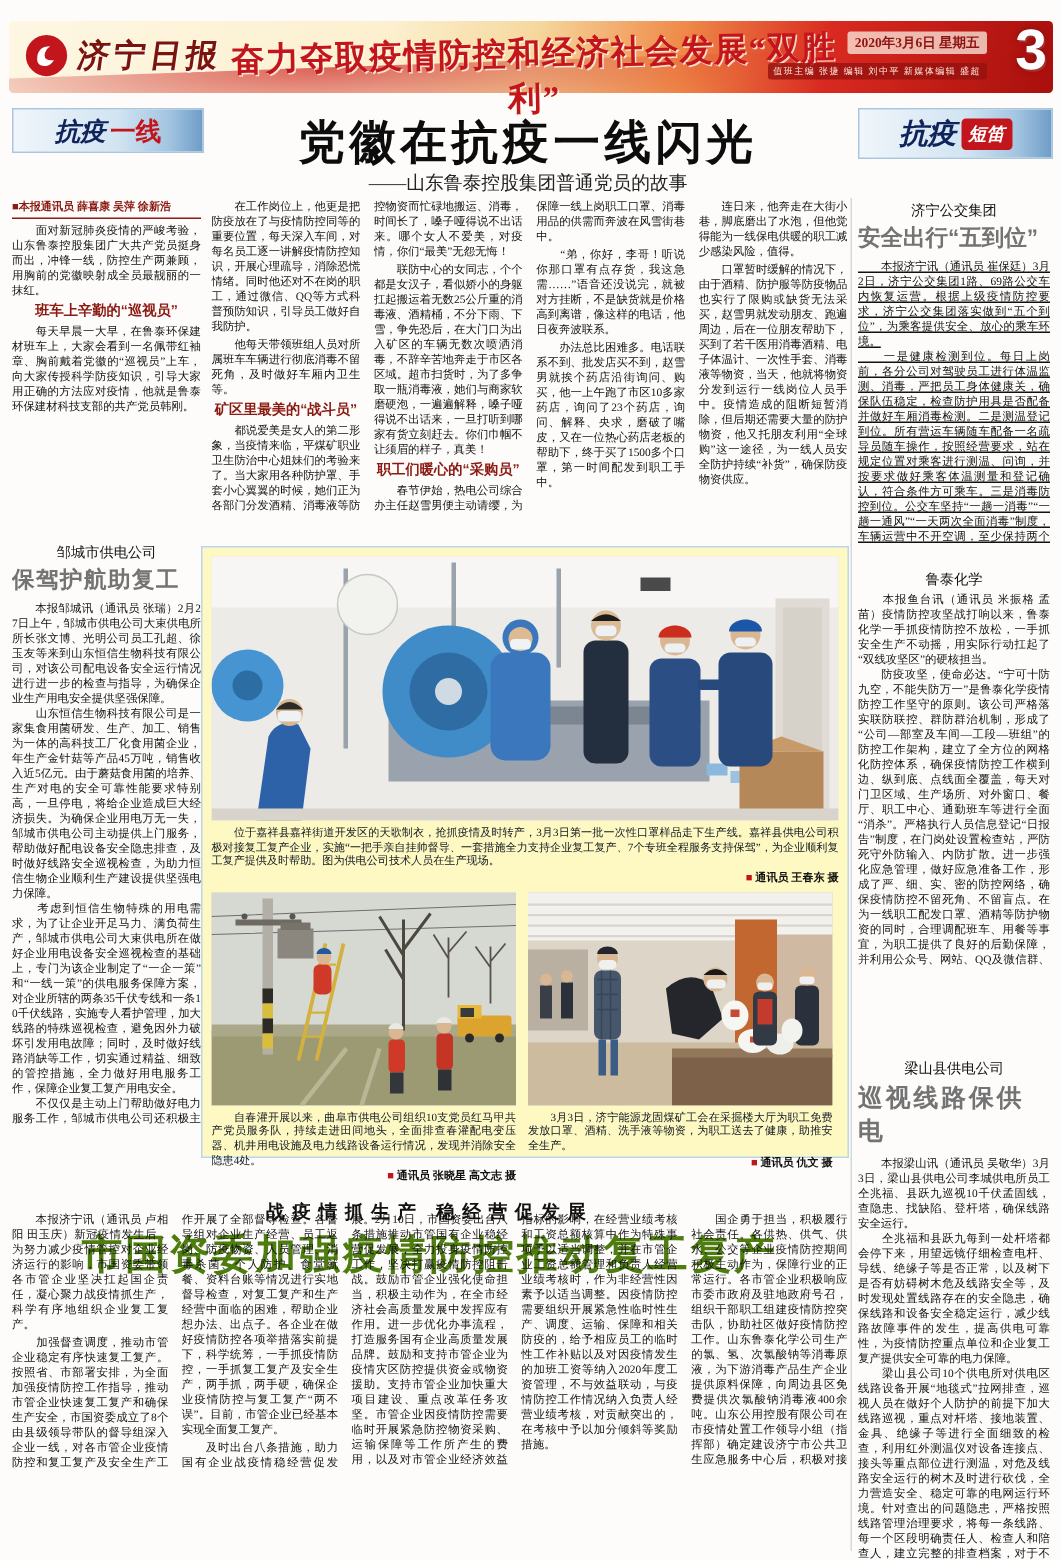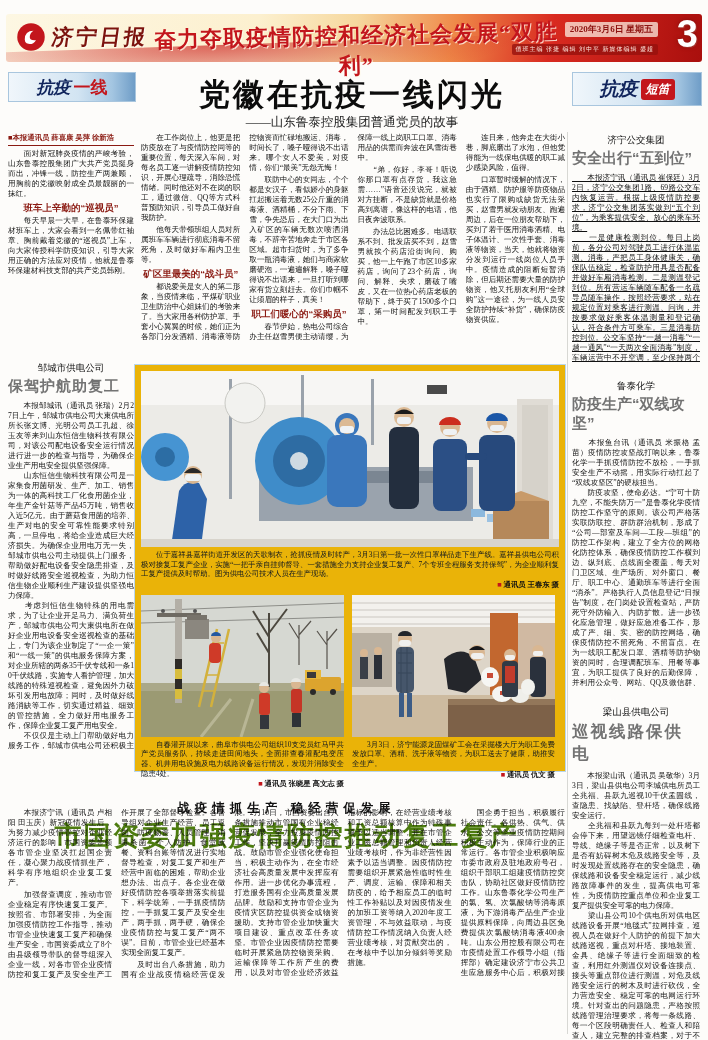--- a/index.html
+++ b/index.html
@@ -63,21 +63,21 @@
   .ra1{left:572px;top:134px;width:128px;}
   .ra2{left:572px;top:380px;width:128px;}
   .ra3{left:572px;top:706px;width:128px;}
   .ra1 .art-title,.ra2 .art-title{font-size:15px;margin:2px 0 5px;}
   .ra3 .art-title{font-size:16.5px;letter-spacing:2px;margin:2px 0 6px;}
   .rb1{height:190px;overflow:hidden;text-decoration:underline;}
   .rb2{height:250px;overflow:hidden;}
   .rb3{height:280px;overflow:hidden;}
   
   .photo-panel{position:absolute;left:134px;top:364px;width:432px;height:408px;box-sizing:border-box;
-    background:#eab308;border:1px solid #b9d6ec;padding:6px;}
+    background:#fef9c3;border:1px solid #b9d6ec;padding:6px;}
   .photo-big{width:418px;height:176px;background:#ecebe7;}
   .photo-big svg,.photo-sm svg{display:block;}
   .caption{font-size:7.4px;line-height:9.6px;color:#101820;text-align:justify;word-break:break-all;
     margin-top:3px;}
   .credit{text-align:right;font-size:7.4px;font-weight:bold;color:#111;margin-top:1px;}
   .credit .sq{color:#c3161c;}
   .photo-row{display:flex;gap:8px;margin-top:5px;}
   .photo-sm{width:203px;height:142px;background:#d6d8d2;}
   .cap-row{display:flex;gap:8px;}
   .cap-cell{width:203px;}
@@ -305,21 +305,20 @@
 
   <div class="side-art ra1">
     <div class="org">济宁公交集团</div>
     <div class="art-title">安全出行“五到位”</div>
     <div class="rb1 smalltxt pre">　　本报济宁讯（通讯员 崔保廷）3月2日，济宁公交集团1路、69路公交车内恢复运营。根据上级疫情防控要求，济宁公交集团落实做到“五个到位”，为乘客提供安全、放心的乘车环境。
 　　一是健康检测到位。每日上岗前，各分公司对驾驶员工进行体温监测、消毒，严把员工身体健康关，确保队伍稳定，检查防护用具是否配备并做好车厢消毒检测。二是测温登记到位。所有营运车辆随车配备一名疏导员随车操作，按照经营要求，站在规定位置对乘客进行测温、问询，并按要求做好乘客体温测量和登记确认，符合条件方可乘车。三是消毒防控到位。公交车坚持“一趟一消毒”“一趟一通风”“一天两次全面消毒”制度，车辆运营中不开空调，至少保持两个车窗通风，保持车内空气清新、流动。四是联动机制到位。各分公司成立应急小组，随时保持与公安、交警、卫健部门联系，每个公交车配备引导、疏导乘车人员，工作期间密切配合，严防死守，坚决杜绝突发事件的发生。五是教育培训到位。每名驾驶员工上岗前，集团公司都开展安全培训、疫情防控培训。集团公司运营调度中心、各单位运用智能调度系统，时刻督导员工在岗做好佩戴口罩、体温检测、车辆通风、清洁卫生等工作的同时，更要注重安全行车和优质服务工作，保障乘客安全舒适乘车。</div>
   </div>
 
   <div class="side-art ra2">
     <div class="org">鲁泰化学</div>
-    <div class="art-title">防疫生产“双线攻坚”</div>
     <div class="rb2 smalltxt pre">　　本报鱼台讯（通讯员 米振格 孟苗）疫情防控攻坚战打响以来，鲁泰化学一手抓疫情防控不放松，一手抓安全生产不动摇，用实际行动扛起了“双线攻坚区”的硬核担当。
 　　防疫攻坚，使命必达。“宁可十防九空，不能失防万一”是鲁泰化学疫情防控工作坚守的原则。该公司严格落实联防联控、群防群治机制，形成了“公司—部室及车间—工段—班组”的防控工作架构，建立了全方位的网格化防控体系，确保疫情防控工作横到边、纵到底、点线面全覆盖，每天对门卫区域、生产场所、对外窗口、餐厅、职工中心、通勤班车等进行全面“消杀”。严格执行人员信息登记“日报告”制度，在门岗处设置检查站，严防死守外防输入、内防扩散。进一步强化应急管理，做好应急准备工作，形成了严、细、实、密的防控网络，确保疫情防控不留死角、不留盲点。在为一线职工配发口罩、酒精等防护物资的同时，合理调配班车、用餐等事宜，为职工提供了良好的后勤保障，并利用公众号、网站、QQ及微信群、电子大屏广泛宣传普及疫情防护知识，及时稳定发放威信。
 　　安全生产，全力奋战。面对疫情防控、安全生产双重任务，鲁泰化学领导干部、管理人员提前结束休假，进入工作状态。广大干部职工纷纷请战，主动要求放弃节假日，确保24小时高效生产。车间内，一线员工、技术人员加班加点，与时间赛跑，设备开足马力满负荷运转。公司各基层党支部也充分发挥战斗堡垒作用，带领广大党员冲锋在前。在全体干部职工的共同努力下，1月份至今，鲁泰化学疫情防控工作成效显著，烧碱、硝酸等主要产品产量稳定，供应充足，确保了疫情防控、安全生产“两不误”。</div>
   </div>
 
   <div class="side-art ra3">
     <div class="org">梁山县供电公司</div>
     <div class="art-title">巡视线路保供电</div>
     <div class="rb3 smalltxt pre">　　本报梁山讯（通讯员 吴敬华）3月3日，梁山县供电公司李城供电所员工仝兆福、县跃九巡视10千伏孟固线，查隐患、找缺陷、登杆塔，确保线路安全运行。
 　　仝兆福和县跃九每到一处杆塔都会停下来，用望远镜仔细检查电杆、导线、绝缘子等是否正常，以及树下是否有妨碍树木危及线路安全等，及时发现处置线路存在的安全隐患，确保线路和设备安全稳定运行，减少线路故障事件的发生，提高供电可靠性，为疫情防控重点单位和企业复工复产提供安全可靠的电力保障。

